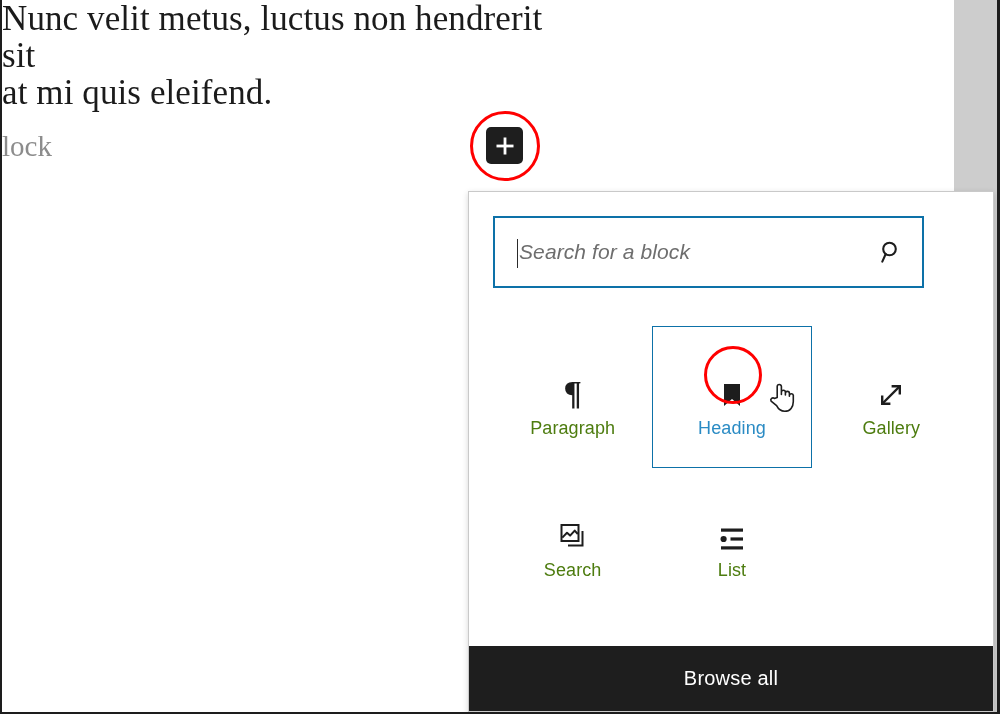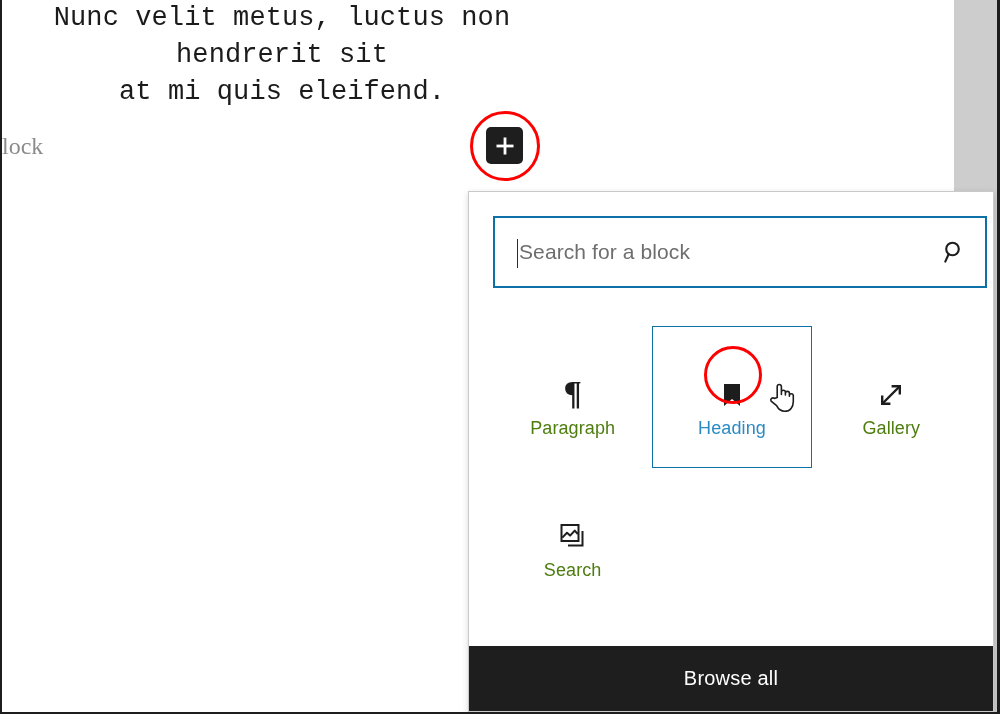--- a/index.html
+++ b/index.html
@@ -26,34 +26,33 @@
     left: 0; top: 0;
     width: 952px;
     height: 714px;
     background: #ffffff;
   }
   .editor-paragraph {
     position: absolute;
     left: 0;
     top: 0;
     width: 560px;
-    font-family: Liberation Mono, monospace;
-    font-size: 27px;
+    font-family: Liberation Serif, serif;
+    font-size: 35px;
     line-height: 37px;
     color: #1b1b1b;
     white-space: pre-line;
     letter-spacing: .1px;
-    text-align: center;
   }
   .editor-placeholder {
     position: absolute;
     left: 0;
     top: 128px;
     font-family: "Liberation Serif", serif;
-    font-size: 24px;
+    font-size: 29px;
     line-height: 37px;
     color: #8c8c8c;
   }
 
   
   #scrollbar-track {
     position: absolute;
     left: 952px;
     top: 0;
     width: 45px;
@@ -106,22 +105,23 @@
   #inserter-body {
     flex: 1 1 auto;
     position: relative;
   }
 
   
   #search-row {
     position: absolute;
     left: 24px;
     top: 24px;
-    width: 494px;
+    width: 431px;
     height: 72px;
+    font-style: italic;
   }
   #block-search-field {
     position: relative;
     width: 100%;
     height: 100%;
     border: 2px solid #0d71a8;
     box-sizing: border-box;
     background: #ffffff;
     display: flex;
     align-items: center;
@@ -319,20 +319,31 @@
           <div class="tile-icon">
             <svg width="32" height="32" viewBox="0 0 32 32" aria-hidden="true">
               <polyline points="11,25.5 25.5,25.5 25.5,11" fill="none" stroke="#1d1d1d" stroke-width="2"></polyline>
               <rect x="4.5" y="5" width="17" height="16" fill="none" stroke="#1d1d1d" stroke-width="2"></rect>
               <polyline points="5.3,17.6 10,12.8 13.1,15.6 17.7,10.6 20.8,14" fill="none" stroke="#1d1d1d" stroke-width="2" stroke-linejoin="round"></polyline>
             </svg>
           </div>
           <div class="tile-label">Search</div>
         </div>
 
+        <div class="block-tile">
+          <div class="tile-icon">
+            <svg width="30" height="26" viewBox="0 0 30 26" aria-hidden="true">
+              <rect x="4" y="2.5" width="22" height="3.2" fill="#1d1d1d"></rect>
+              <circle cx="6.6" cy="13" r="3.1" fill="#1d1d1d"></circle>
+              <rect x="13.5" y="11.4" width="12.5" height="3.2" fill="#1d1d1d"></rect>
+              <rect x="4" y="20.3" width="22" height="3.2" fill="#1d1d1d"></rect>
+            </svg>
+          </div>
+          <div class="tile-label">List</div>
+        </div>
 
       </div>
     </div>
 
     <div id="browse-all-button">Browse all</div>
   </div>
 
 </div>
 
 </body></html>

